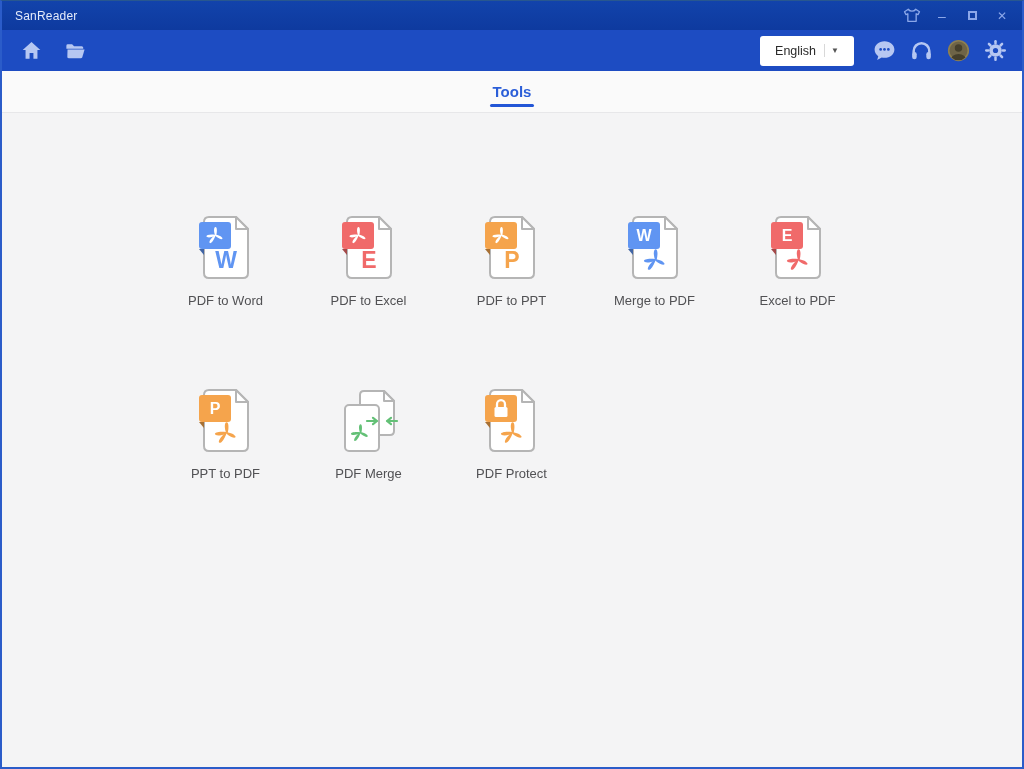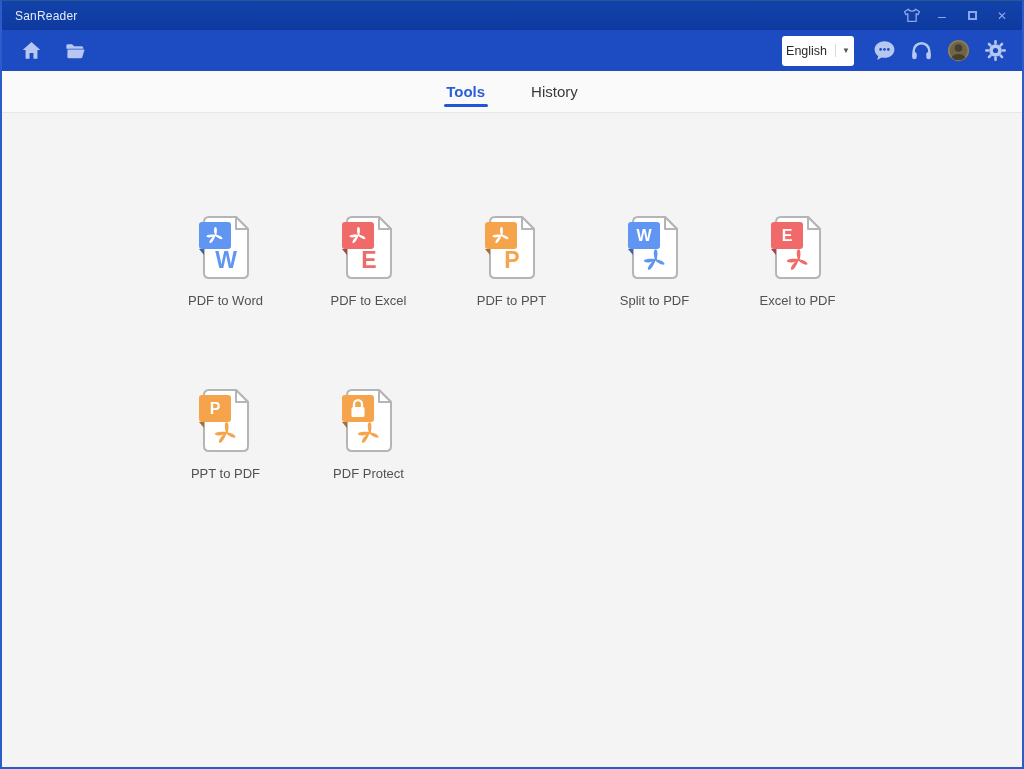--- a/index.html
+++ b/index.html
@@ -15,21 +15,21 @@
     color:#8ba7e9;font-size:14px;line-height:1;cursor:pointer;}
   .capbtn.close{font-size:12px;}
   .maxbox{width:9px;height:9px;border:2px solid #8ba7e9;display:inline-block;}
   
   .toolbar{height:41px;background:#1d4cc2;display:flex;align-items:center;
     padding:0 14px 0 16px;flex:0 0 auto;}
   .tbleft{display:flex;align-items:center;gap:18px;}
   .tbright{margin-left:auto;display:flex;align-items:center;gap:11px;}
   .tbicon{width:26px;height:26px;display:flex;align-items:center;justify-content:center;cursor:pointer;}
   .lang{background:#fff;border-radius:3px;height:30px;display:flex;align-items:center;
-    padding:0 4px;cursor:pointer;margin-right:6px;}
+    padding:0 15px;cursor:pointer;margin-right:6px;}
   .lang .val{font-size:12.5px;color:#2a2a2a;}
   .lang .sep{width:1px;height:13px;background:#d8d8d8;margin:0 6px 0 8px;}
   .lang .caret{font-size:8px;color:#555;}
   
   .tabbar{height:42px;background:#fafafa;border-bottom:1px solid #e7e7e9;display:flex;
     align-items:center;justify-content:center;gap:12px;flex:0 0 auto;}
   .tab{position:relative;height:100%;display:flex;align-items:center;padding:12px 17px;
     font-size:15px;color:#39393b;cursor:pointer;}
   .tab.active{color:#2b5ed8;font-weight:700;}
   .tab .underline{position:absolute;left:50%;transform:translateX(-50%);bottom:5px;
@@ -131,23 +131,20 @@
         </svg>
       </span>
     </div>
   </div>
 
   <div class="tabbar">
     <div class="tab active">
       <span>Tools</span>
       <div class="underline"></div>
     </div>
-    <div class="tab">
-      <span>History</span>
-    </div>
   </div>
 
   <div class="content">
     <div class="tools-grid">
         <div class="tool-cell">
           <div class="tool-icon"><svg viewBox="0 0 72 72" width="72" height="72">
               <path d="M19 5 H46 L58 17 V61 Q58 66 53 66 H19 Q14 66 14 61 V10 Q14 5 19 5 Z" fill="#fff" stroke="#b5b5b5" stroke-width="2" stroke-linejoin="round"></path>
     <path d="M46 5 V17 H58 Z" fill="#fff" stroke="#b5b5b5" stroke-width="2" stroke-linejoin="round"></path>
               <path d="M9 37 H14 V43 Z" fill="rgb(65,101,165)"></path>
               <rect x="9" y="10" width="32" height="27" rx="3" fill="#6095f2"></rect>
@@ -200,21 +197,21 @@
               <path d="M9 37 H14 V43 Z" fill="rgb(65,101,165)"></path>
               <rect x="9" y="10" width="32" height="27" rx="3" fill="#6095f2"></rect>
               <text x="25" y="29.259999999999998" text-anchor="middle" font-family="Liberation Sans, sans-serif" font-weight="bold" font-size="16" fill="#fff">W</text>
               <g transform="translate(36 48) scale(1.35)" fill="#6095f2">
     <path d="M0.3 0.5 C-1.4 -3.8 -1.2 -7.8 0.4 -8 C2 -8.2 2.3 -4 1.1 0.4 Z"></path>
     <path d="M0.3 0.5 C-4 2.2 -7.9 2.2 -8.2 0.8 C-8.5 -0.6 -4.4 -1.5 0.2 -0.7 Z"></path>
     <path d="M0.3 0.5 C-1.2 4.6 -3.6 7.9 -4.9 7.2 C-6.2 6.5 -4.2 2.8 -0.4 -0.2 Z"></path>
     <path d="M0.3 0.5 C3.4 3 6.4 4.2 7 3.2 C7.6 2.2 4.9 0 0.9 -0.6 Z"></path>
               </g>
             </svg></div>
-          <div class="tool-label">Split to PDF</div>
+          <div class="tool-label">Merge to PDF</div>
         </div>
         <div class="tool-cell">
           <div class="tool-icon"><svg viewBox="0 0 72 72" width="72" height="72">
               <path d="M19 5 H46 L58 17 V61 Q58 66 53 66 H19 Q14 66 14 61 V10 Q14 5 19 5 Z" fill="#fff" stroke="#b5b5b5" stroke-width="2" stroke-linejoin="round"></path>
     <path d="M46 5 V17 H58 Z" fill="#fff" stroke="#b5b5b5" stroke-width="2" stroke-linejoin="round"></path>
               <path d="M9 37 H14 V43 Z" fill="rgb(163,72,72)"></path>
               <rect x="9" y="10" width="32" height="27" rx="3" fill="#f06a6a"></rect>
               <text x="25" y="29.259999999999998" text-anchor="middle" font-family="Liberation Sans, sans-serif" font-weight="bold" font-size="16" fill="#fff">E</text>
               <g transform="translate(36 48) scale(1.35)" fill="#f06a6a">
     <path d="M0.3 0.5 C-1.4 -3.8 -1.2 -7.8 0.4 -8 C2 -8.2 2.3 -4 1.1 0.4 Z"></path>
@@ -233,20 +230,38 @@
               <rect x="9" y="10" width="32" height="27" rx="3" fill="#f5a44c"></rect>
               <text x="25" y="29.259999999999998" text-anchor="middle" font-family="Liberation Sans, sans-serif" font-weight="bold" font-size="16" fill="#fff">P</text>
               <g transform="translate(36 48) scale(1.35)" fill="#f5a44c">
     <path d="M0.3 0.5 C-1.4 -3.8 -1.2 -7.8 0.4 -8 C2 -8.2 2.3 -4 1.1 0.4 Z"></path>
     <path d="M0.3 0.5 C-4 2.2 -7.9 2.2 -8.2 0.8 C-8.5 -0.6 -4.4 -1.5 0.2 -0.7 Z"></path>
     <path d="M0.3 0.5 C-1.2 4.6 -3.6 7.9 -4.9 7.2 C-6.2 6.5 -4.2 2.8 -0.4 -0.2 Z"></path>
     <path d="M0.3 0.5 C3.4 3 6.4 4.2 7 3.2 C7.6 2.2 4.9 0 0.9 -0.6 Z"></path>
               </g>
             </svg></div>
           <div class="tool-label">PPT to PDF</div>
+        </div>
+        <div class="tool-cell">
+          <div class="tool-icon"><svg viewBox="0 0 72 72" width="72" height="72">
+              <path d="M31 6 H51 L61 16 V46 Q61 50 57 50 H31 Q27 50 27 46 V10 Q27 6 31 6 Z" fill="#fff" stroke="#b5b5b5" stroke-width="2" stroke-linejoin="round"></path>
+      <path d="M51 6 V16 H61 Z" fill="#fff" stroke="#b5b5b5" stroke-width="2" stroke-linejoin="round"></path>
+              <rect x="12" y="20" width="34" height="46" rx="4" fill="#fff" stroke="#b5b5b5" stroke-width="2"></rect>
+              <g transform="translate(27 48) scale(1.1)" fill="#63c076">
+    <path d="M0.3 0.5 C-1.4 -3.8 -1.2 -7.8 0.4 -8 C2 -8.2 2.3 -4 1.1 0.4 Z"></path>
+    <path d="M0.3 0.5 C-4 2.2 -7.9 2.2 -8.2 0.8 C-8.5 -0.6 -4.4 -1.5 0.2 -0.7 Z"></path>
+    <path d="M0.3 0.5 C-1.2 4.6 -3.6 7.9 -4.9 7.2 C-6.2 6.5 -4.2 2.8 -0.4 -0.2 Z"></path>
+    <path d="M0.3 0.5 C3.4 3 6.4 4.2 7 3.2 C7.6 2.2 4.9 0 0.9 -0.6 Z"></path>
+              </g>
+              <g stroke="#63c076" stroke-width="2.2" fill="none" stroke-linecap="round" stroke-linejoin="round">
+             <path d="M34 36 H44 M44 36 L40 32.8 M44 36 L40 39.2"></path>
+             <path d="M64 36 H54 M54 36 L58 32.8 M54 36 L58 39.2"></path>
+              </g>
+            </svg></div>
+          <div class="tool-label">PDF Merge</div>
         </div>
         <div class="tool-cell">
           <div class="tool-icon"><svg viewBox="0 0 72 72" width="72" height="72">
               <path d="M19 5 H46 L58 17 V61 Q58 66 53 66 H19 Q14 66 14 61 V10 Q14 5 19 5 Z" fill="#fff" stroke="#b5b5b5" stroke-width="2" stroke-linejoin="round"></path>
     <path d="M46 5 V17 H58 Z" fill="#fff" stroke="#b5b5b5" stroke-width="2" stroke-linejoin="round"></path>
               <path d="M9 37 H14 V43 Z" fill="rgb(167,112,52)"></path>
               <rect x="9" y="10" width="32" height="27" rx="3" fill="#f5a44c"></rect>
               <g transform="translate(25 23.5)">
                 <path d="M-4 -1.5 V-4.3 A4 4 0 0 1 4 -4.3 V-1.5" fill="none" stroke="#fff" stroke-width="2.3"></path>
     <rect x="-6.5" y="-1.5" width="13" height="10" rx="1.5" fill="#fff"></rect>

